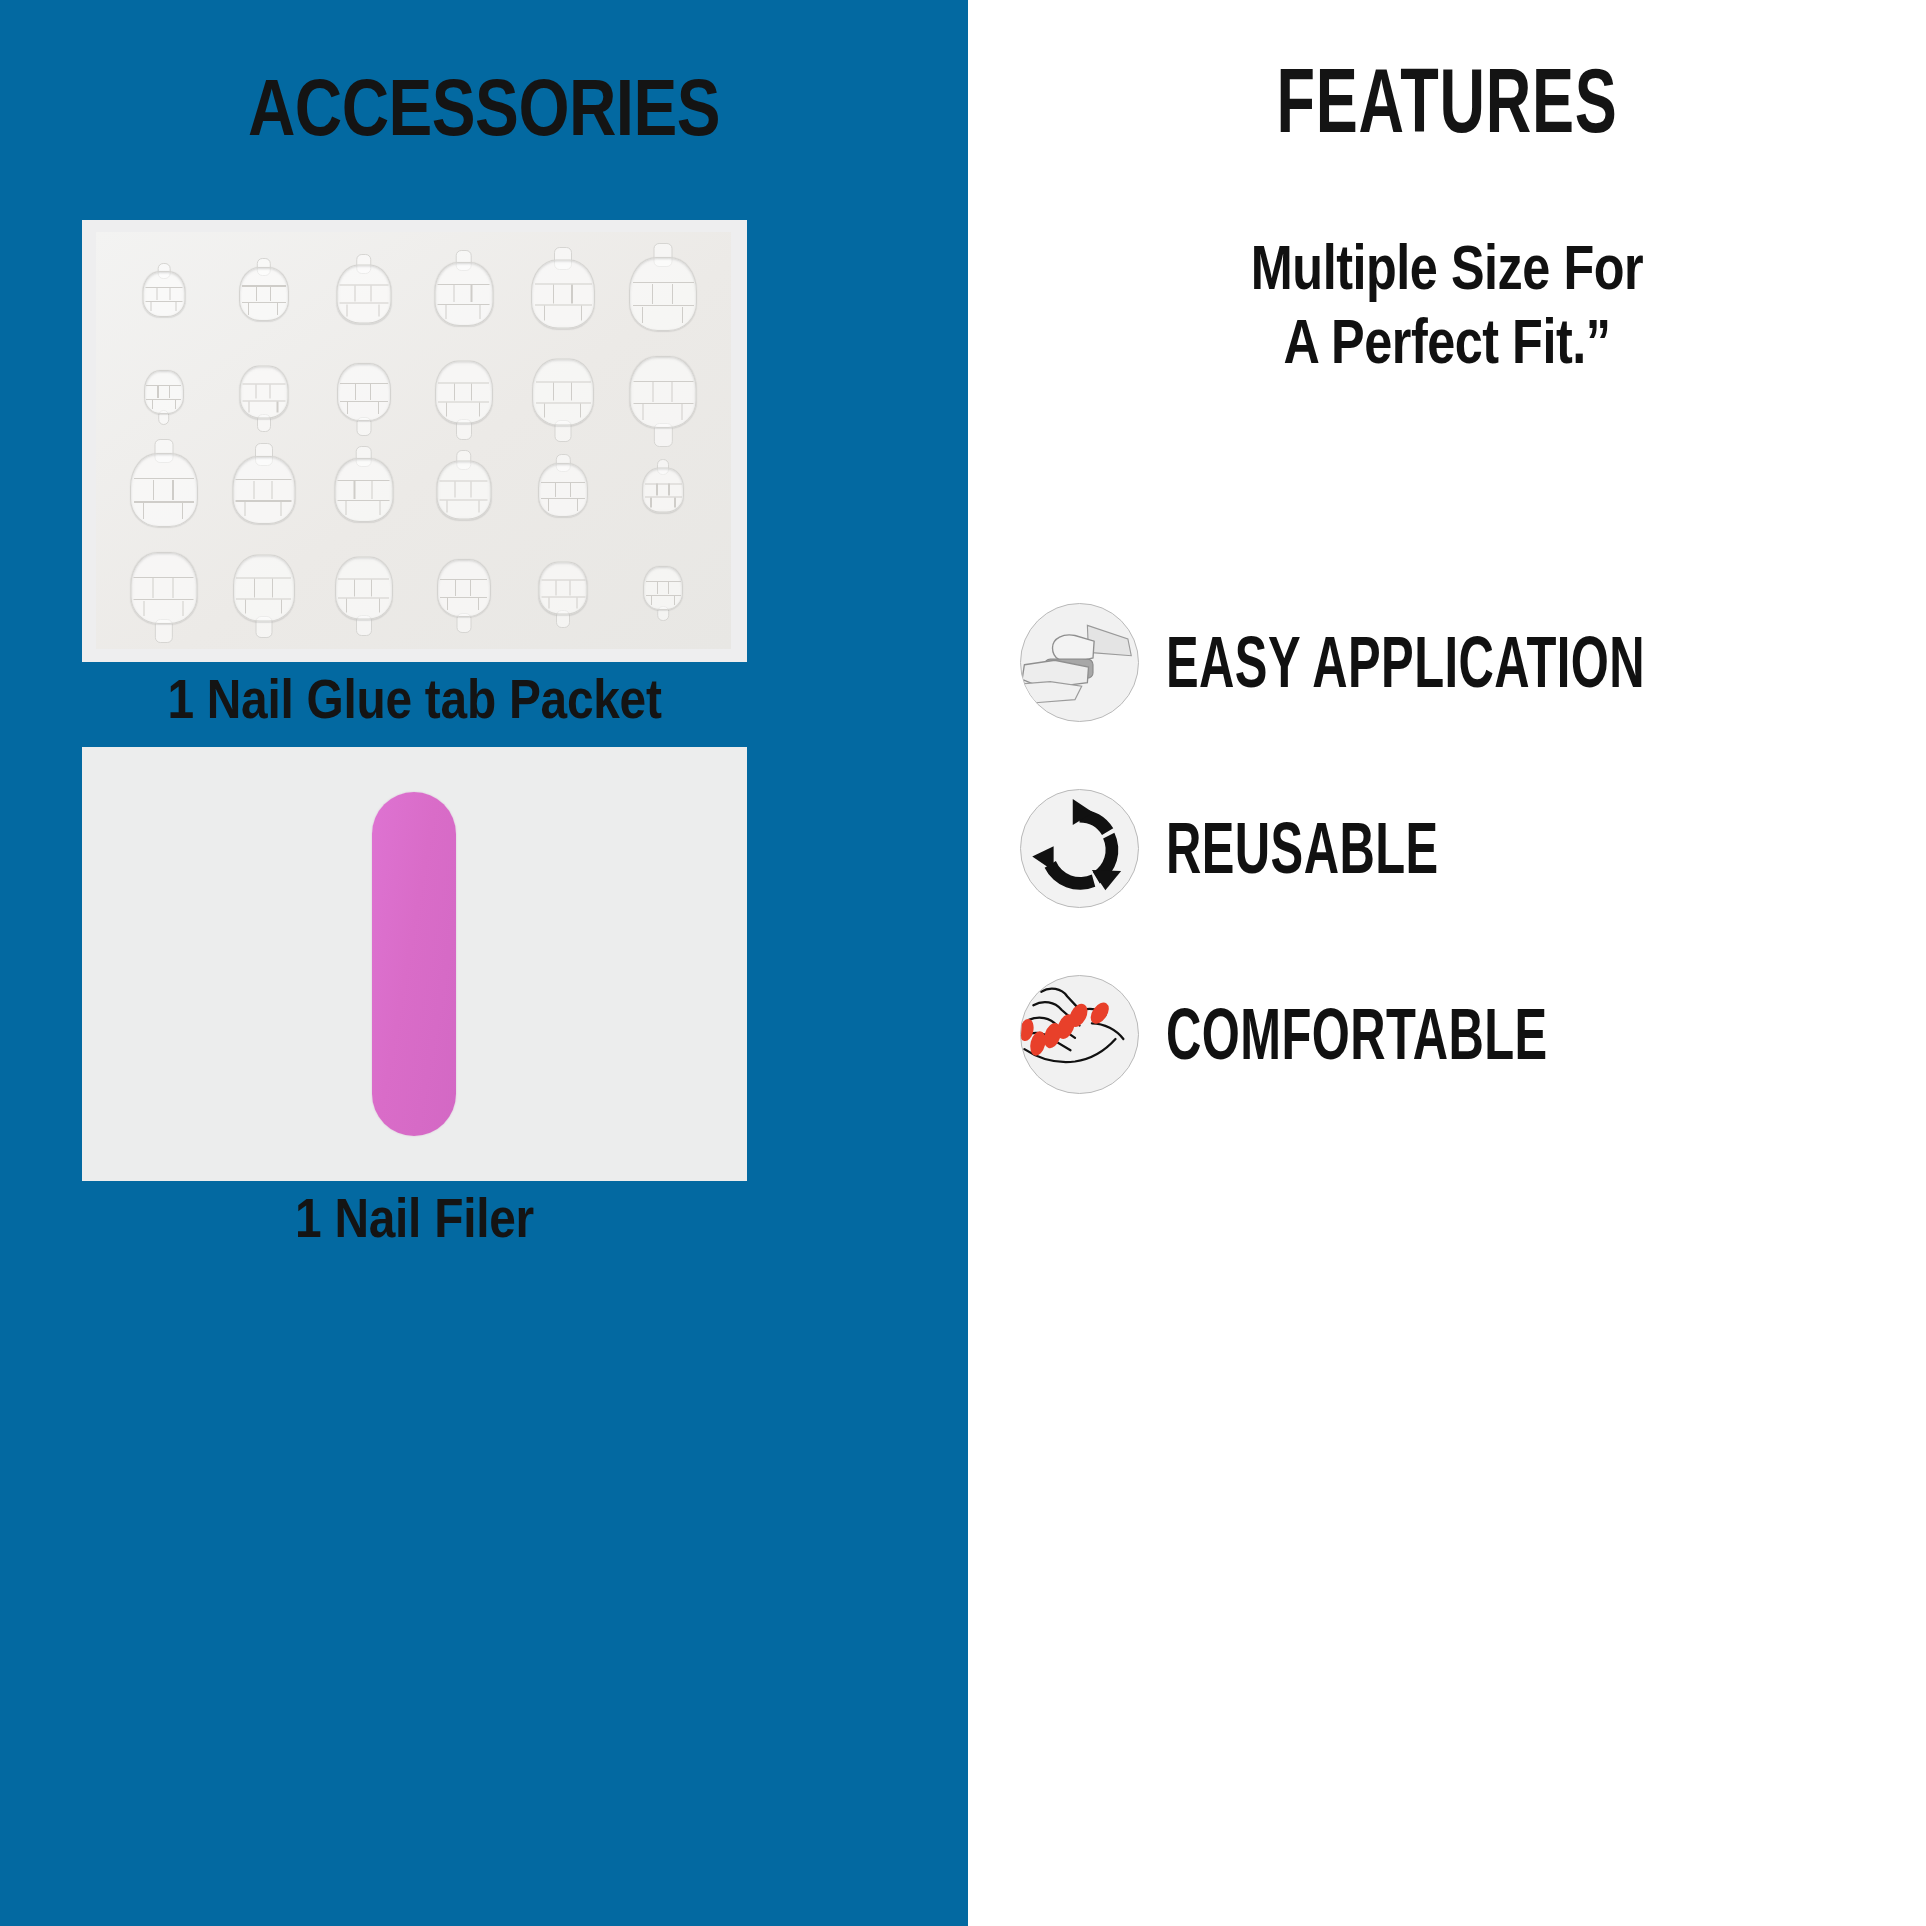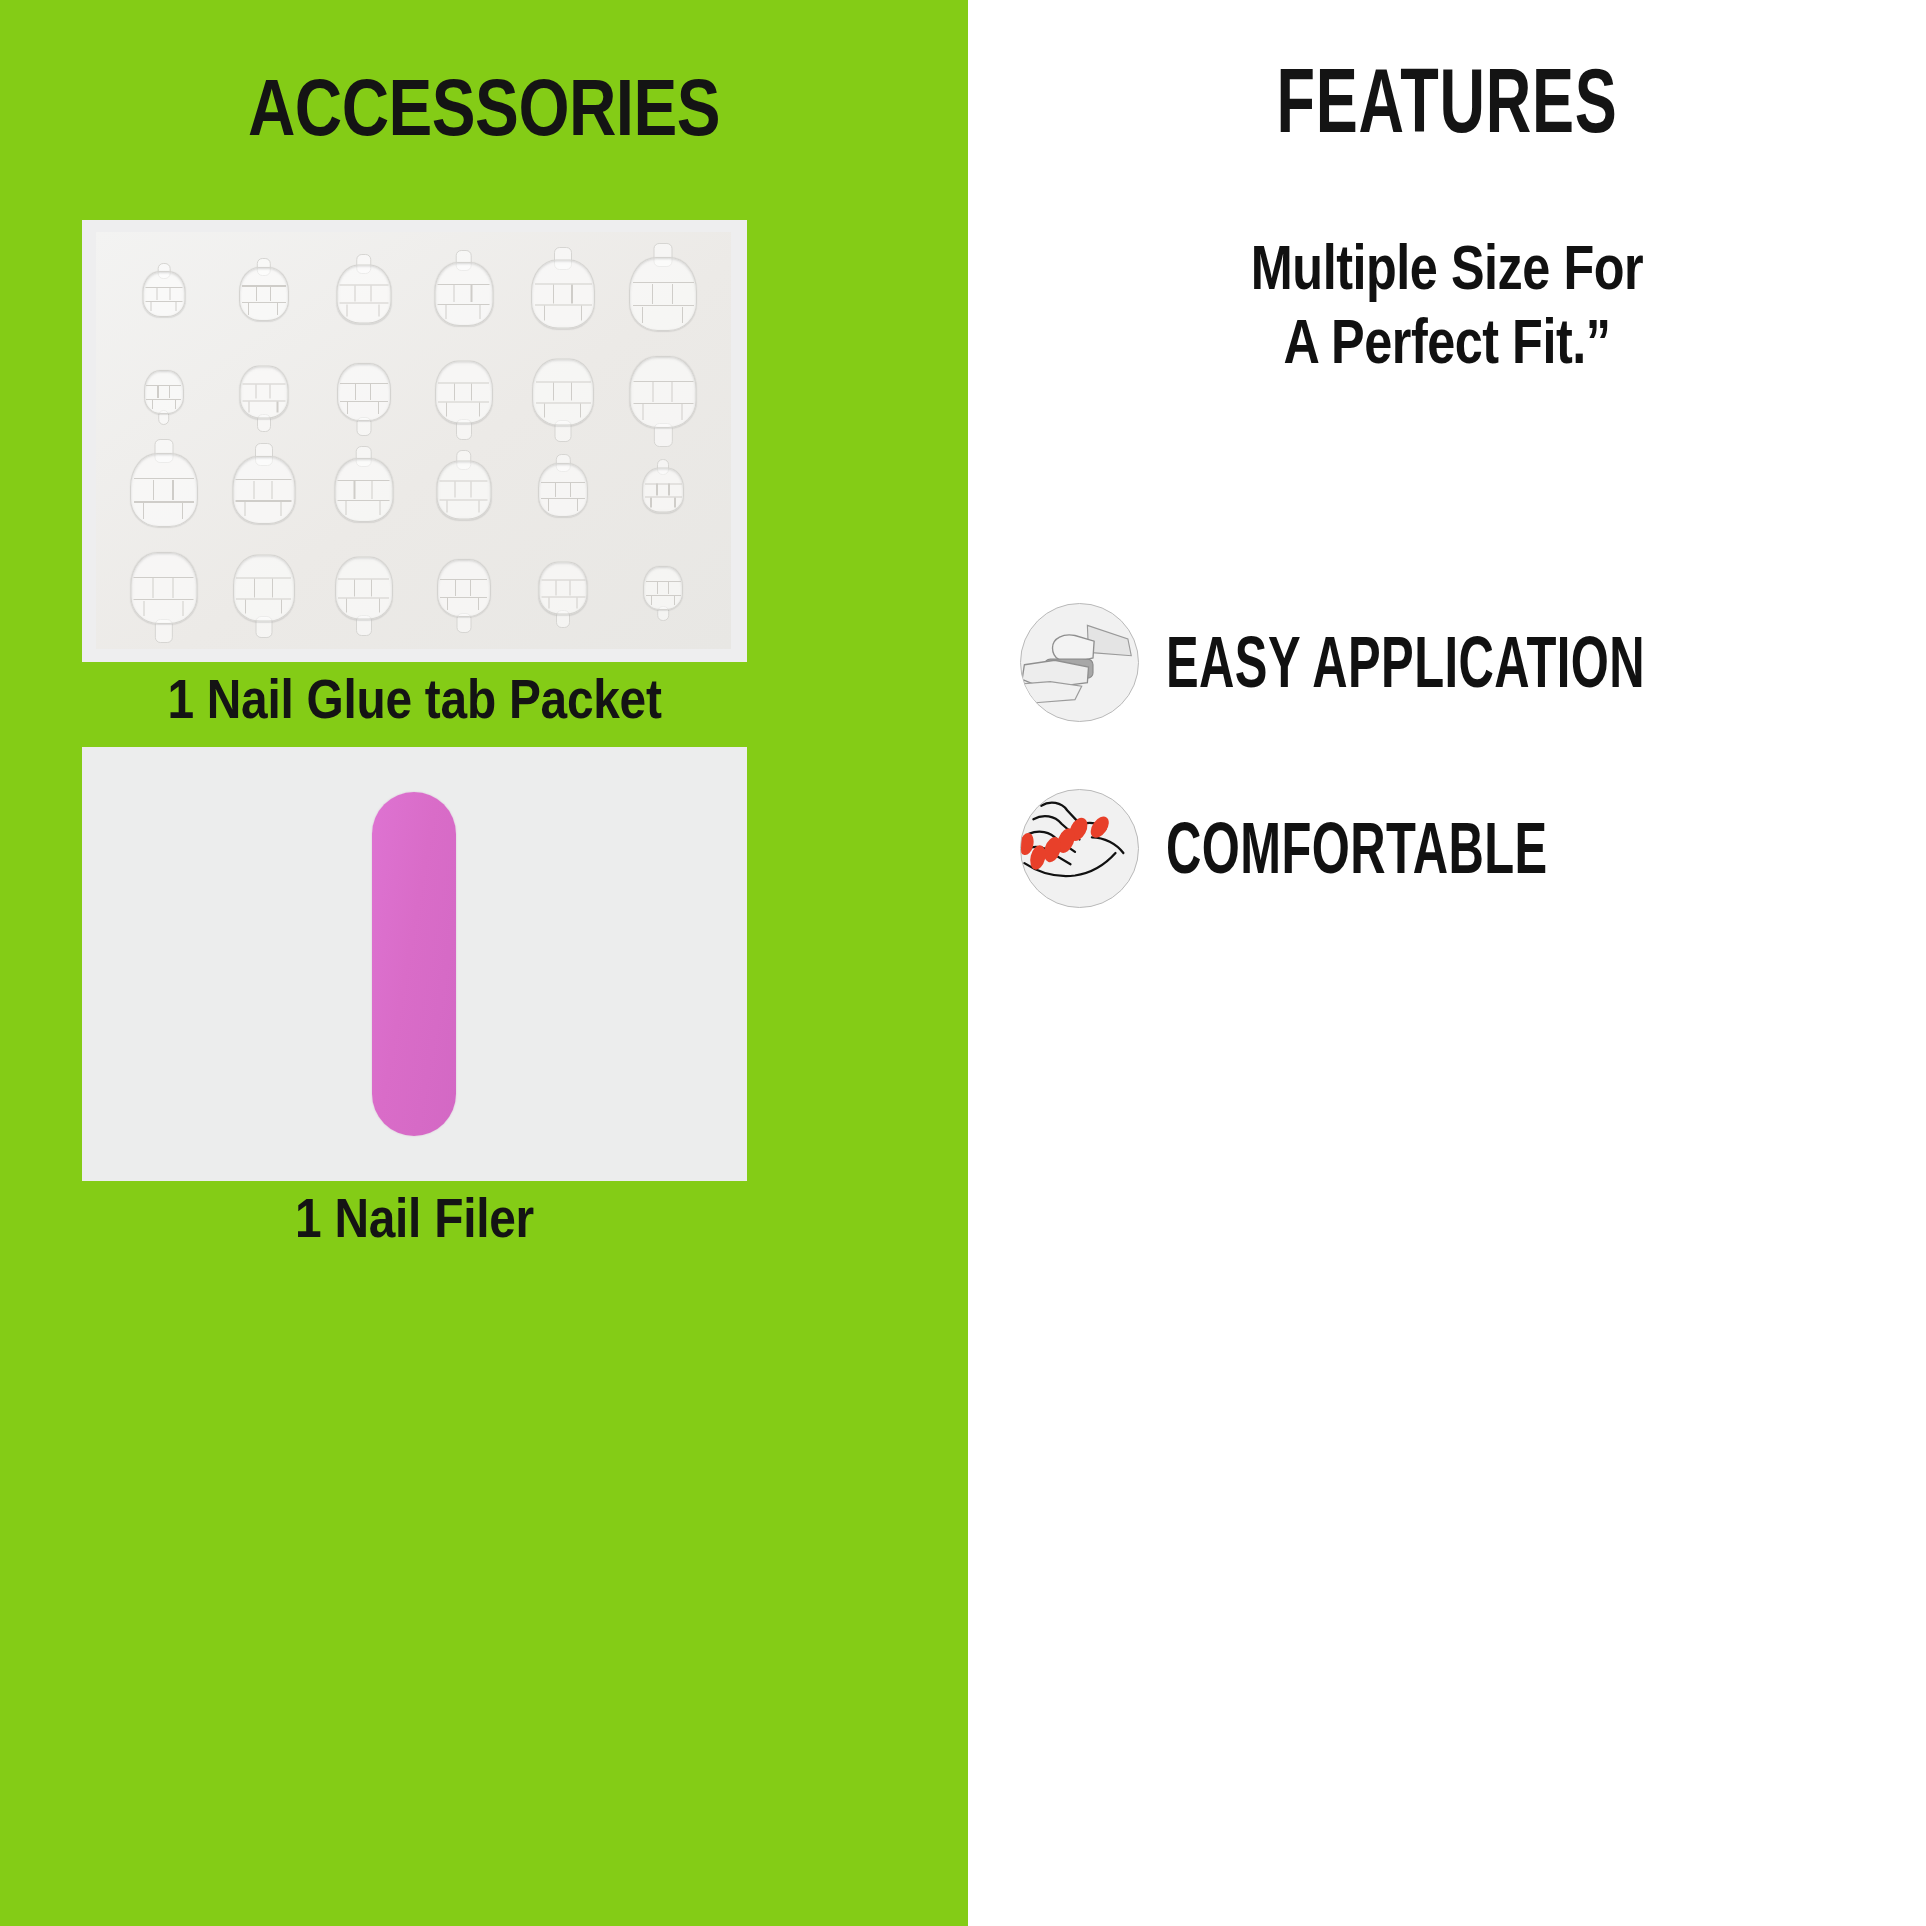--- a/index.html
+++ b/index.html
@@ -8,21 +8,21 @@
     font-family:"Liberation Sans", sans-serif;
     background:#ffffff;
     overflow:hidden;
   }
   .page{position:relative;width:1926px;height:1926px;display:flex;}
 
   
   .left-panel{
     position:relative;
     width:968px;height:1926px;
-    background:#84cc16;
+    background:#0369a1;
     flex:0 0 968px;
   }
   .panel-title{
     text-align:center;
     font-weight:bold;
     color:#141414;
     font-stretch:condensed;
     transform:scaleX(.82);
     letter-spacing:-0.6px;
     line-height:1;
@@ -555,20 +555,35 @@
             <path d="M56 78 C56 60 76 52 96 56 L130 66 L128 96 L96 104 C72 106 56 96 56 78 Z" fill="#f3f3f3" stroke="#8f8f8f" stroke-width="2.4"></path>
             <rect x="42" y="98" width="86" height="34" rx="10" fill="#a7a7a7" stroke="#8a8a8a" stroke-width="2"></rect>
             <path d="M6 108 L60 100 L120 112 L118 140 L40 150 L2 134 Z" fill="#ededed" stroke="#8f8f8f" stroke-width="2.4"></path>
             <path d="M0 142 L52 138 L108 146 L96 170 L20 176 Z" fill="#f0f0f0" stroke="#9c9c9c" stroke-width="2"></path>
           </svg>
         </div>
         <div class="feature-label">EASY APPLICATION</div>
       </div>
 
 
+      <div class="feature-row">
+        <div class="feature-icon plain">
+          <svg viewBox="0 0 208 208">
+            <g fill="#111">
+              <path d="M104 34 A70 70 0 0 1 164 68 L144 80 A47 47 0 0 0 104 58 Z"></path>
+              <path d="M92 16 L128 40 L92 62 Z"></path>
+              <path d="M166 76 A70 70 0 0 1 140 166 L128 146 A47 47 0 0 0 146 86 Z"></path>
+              <path d="M178 144 L150 178 L126 142 Z"></path>
+              <path d="M132 172 A70 70 0 0 1 42 138 L62 126 A47 47 0 0 0 126 150 Z"></path>
+              <path d="M20 118 L58 100 L58 144 Z"></path>
+            </g>
+          </svg>
+        </div>
+        <div class="feature-label">REUSABLE</div>
+      </div>
 
       <div class="feature-row">
         <div class="feature-icon">
           <svg viewBox="0 0 208 208">
             <g fill="none" stroke="#111" stroke-width="4" stroke-linecap="round">
               <path d="M36 28 C52 18 72 22 82 36 L110 66"></path>
               <path d="M22 52 C40 42 60 46 72 60 L104 88"></path>
               <path d="M14 78 C32 70 52 74 64 88 L96 110"></path>
               <path d="M10 104 C28 98 46 102 58 114 L88 132"></path>
               <path d="M110 60 C126 56 142 60 150 70"></path>

